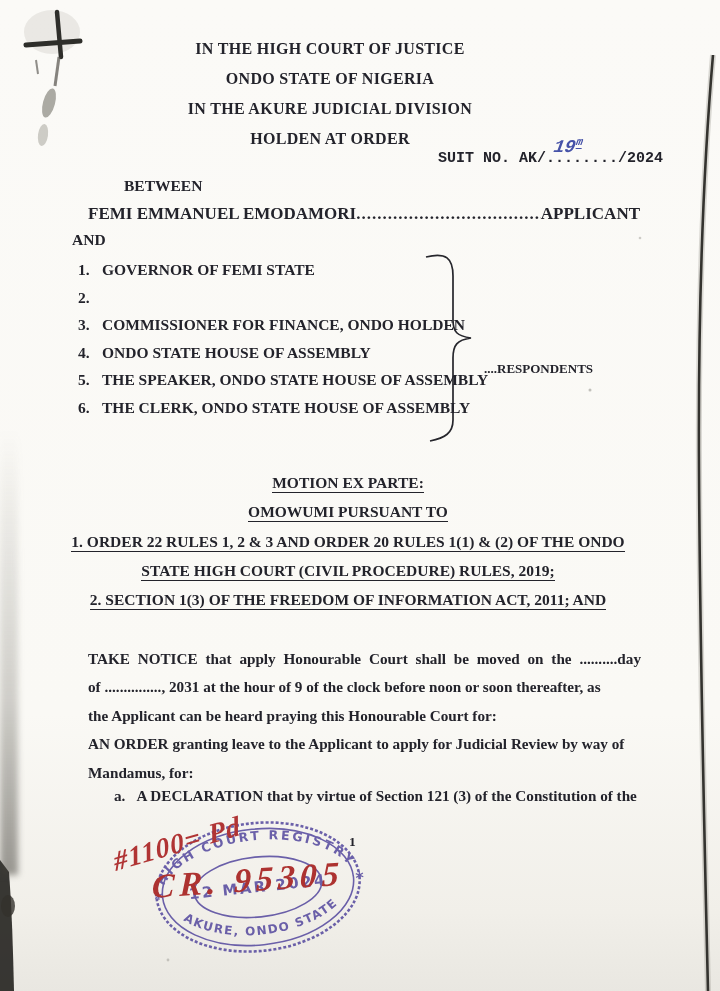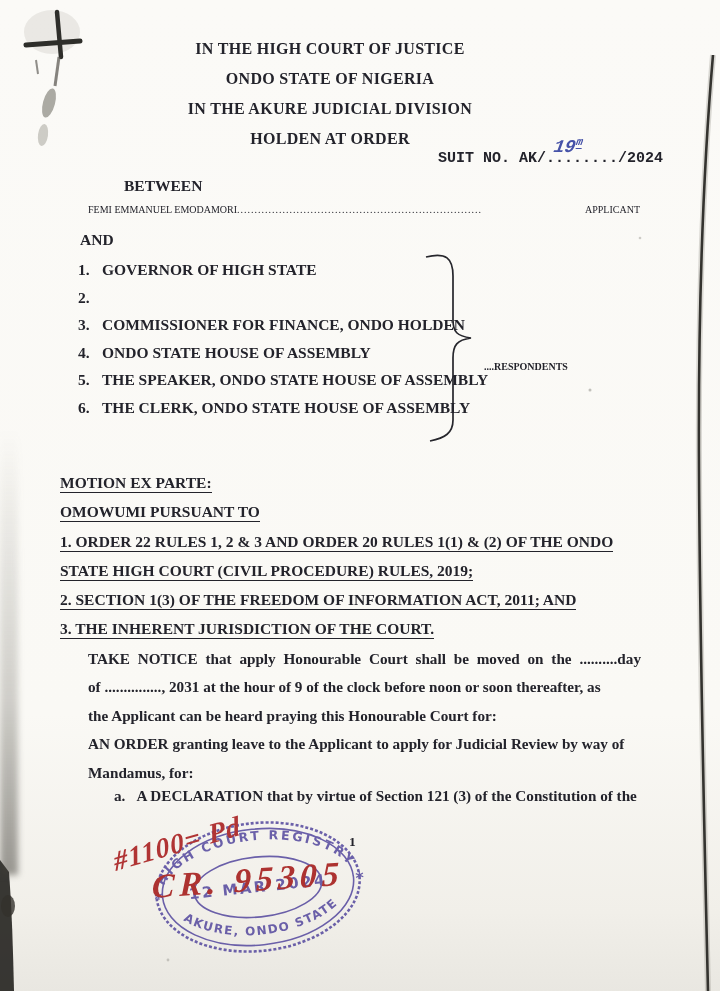--- a/index.html
+++ b/index.html
@@ -22,31 +22,31 @@
   
   .suit-line { top:150px; left:438px; font-size:15px; font-weight:700;font-family:Liberation Mono, monospace; }
   .suit-dots-wrap { position:relative; display:inline-block; min-width:48px; text-align:center; }
   .hand-blue { position:absolute; left:8px; top:-14px; color:#4652a8; font-weight:700;
     font-style:italic; font-size:18px; transform:skewX(-10deg); }
   .hand-blue sup { font-size:11px; border-bottom:1.5px solid #4652a8; }
 
   
   .between { top:177px; left:88px; font-size:15.5px; font-weight:700;margin-left:36px; }
   .applicant-row { top:204px; left:88px; width:552px; display:flex; align-items:baseline;
-    font-size:10px; font-weight:400; }
+    font-size:17px; font-weight:700; }
   .leader { flex:1; overflow:hidden; white-space:nowrap; letter-spacing:1px; }
-  .and-label { top:231px; left:80px; font-size:15.5px; font-weight:700; }
+  .and-label { top:231px; left:72px; font-size:15.5px; font-weight:700; }
 
   .respondent-list { top:256px; left:78px; font-size:15.5px; font-weight:700; }
   .respondent-row { display:flex; height:27.5px; line-height:27.5px; }
   .respondent-num { width:24px; }
-  .respondents-label { top:361px; left:484px; font-size:10px; font-weight:700; }
-
-  
-  .motion-block { top:468px; left:60px; width:600px; text-align:left;
+  .respondents-label { top:361px; left:484px; font-size:13px; font-weight:700; }
+
+  
+  .motion-block { top:468px; left:48px; width:600px; text-align:center;
     font-size:15.5px; font-weight:700; line-height:29.3px; }
   .motion-block .u { border-bottom:1.5px solid #23232b; padding-bottom:1px; }
 
   
   .notice-block { top:645px; left:88px; width:575px; font-size:15.2px; font-weight:700;
     line-height:28.4px; }
   .notice-line { white-space:nowrap; }
   .wide-space { word-spacing:4px; }
   .declaration-row { top:787px; left:114px; display:flex; gap:11px;
     font-size:15.2px; font-weight:700; }
@@ -120,21 +120,21 @@
     <span>FEMI EMMANUEL EMODAMORI</span>
     <span class="leader">......................................................................</span>
     <span>APPLICANT</span>
   </div>
 
   <div class="abs and-label">AND</div>
 
   <div class="abs respondent-list">
     <div class="respondent-row">
       <span class="respondent-num">1.</span>
-      <span>GOVERNOR OF HIGH STATE</span>
+      <span>GOVERNOR OF FEMI STATE</span>
     </div>
     <div class="respondent-row">
       <span class="respondent-num">2.</span>
     </div>
     <div class="respondent-row">
       <span class="respondent-num">3.</span>
       <span>COMMISSIONER FOR FINANCE, ONDO HOLDEN</span>
     </div>
     <div class="respondent-row">
       <span class="respondent-num">4.</span>
@@ -151,21 +151,20 @@
   </div>
 
   <div class="abs respondents-label">....RESPONDENTS</div>
 
   <div class="abs motion-block">
     <div><span class="u">MOTION EX PARTE:</span></div>
     <div><span class="u">OMOWUMI PURSUANT TO</span></div>
     <div><span class="u">1. ORDER 22 RULES 1, 2 &amp; 3 AND ORDER 20 RULES 1(1) &amp; (2) OF THE ONDO</span></div>
     <div><span class="u">STATE HIGH COURT (CIVIL PROCEDURE) RULES, 2019;</span></div>
     <div><span class="u">2. SECTION 1(3) OF THE FREEDOM OF INFORMATION ACT, 2011; AND</span></div>
-    <div><span class="u">3. THE INHERENT JURISDICTION OF THE COURT.</span></div>
   </div>
 
   <div class="abs notice-block">
     <div class="notice-line wide-space">TAKE NOTICE that apply Honourable Court shall be moved on the ..........day</div>
     <div class="notice-line">of ..............., 2031 at the hour of 9 of the clock before noon or soon thereafter, as</div>
     <div class="notice-line">the Applicant can be heard praying this Honourable Court for:</div>
     <div class="notice-line">AN ORDER granting leave to the Applicant to apply for Judicial Review by way of</div>
     <div class="notice-line">Mandamus, for:</div>
   </div>
 

